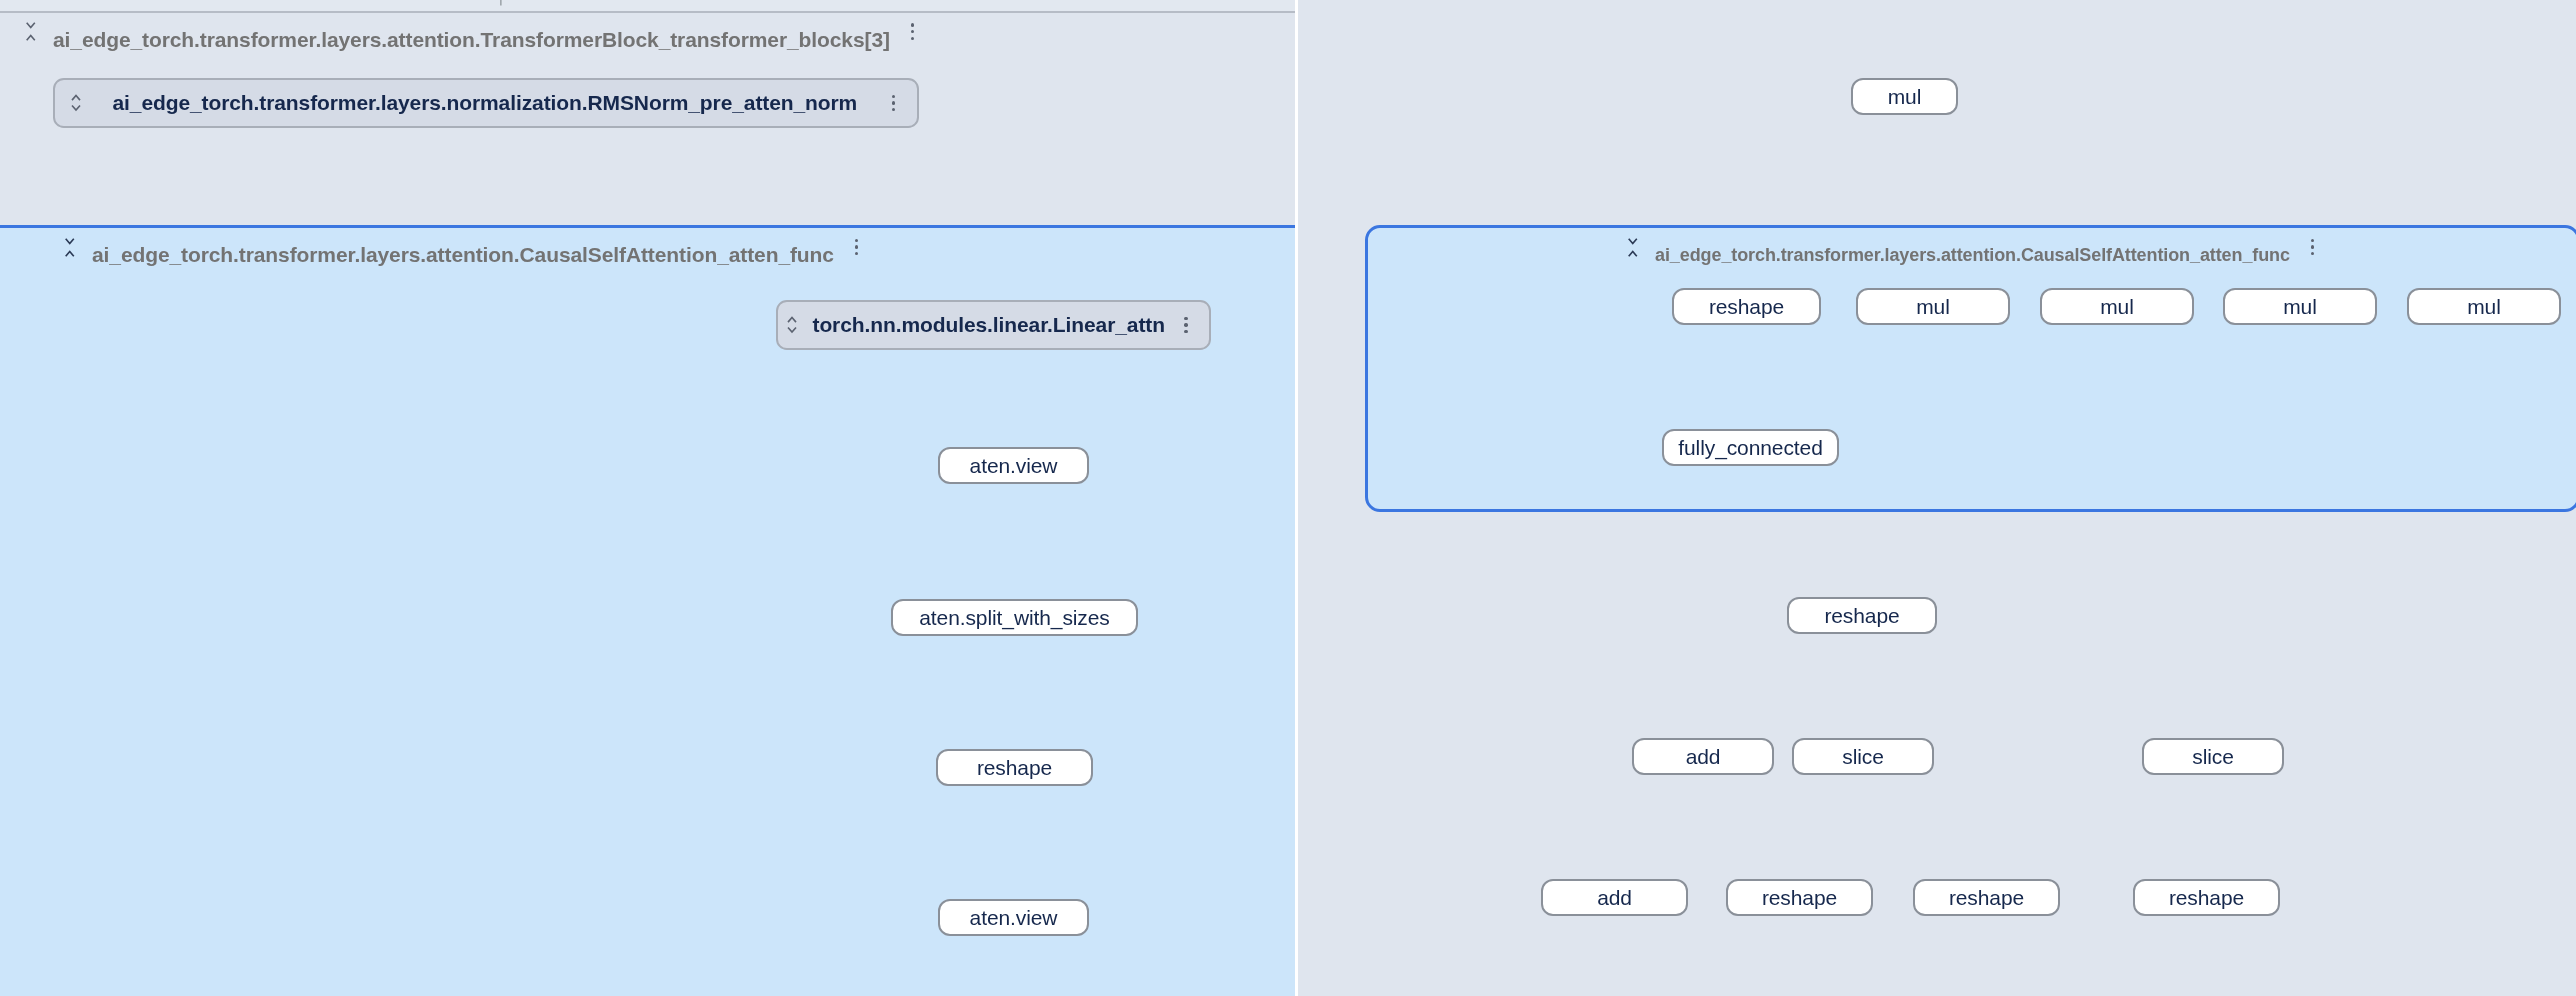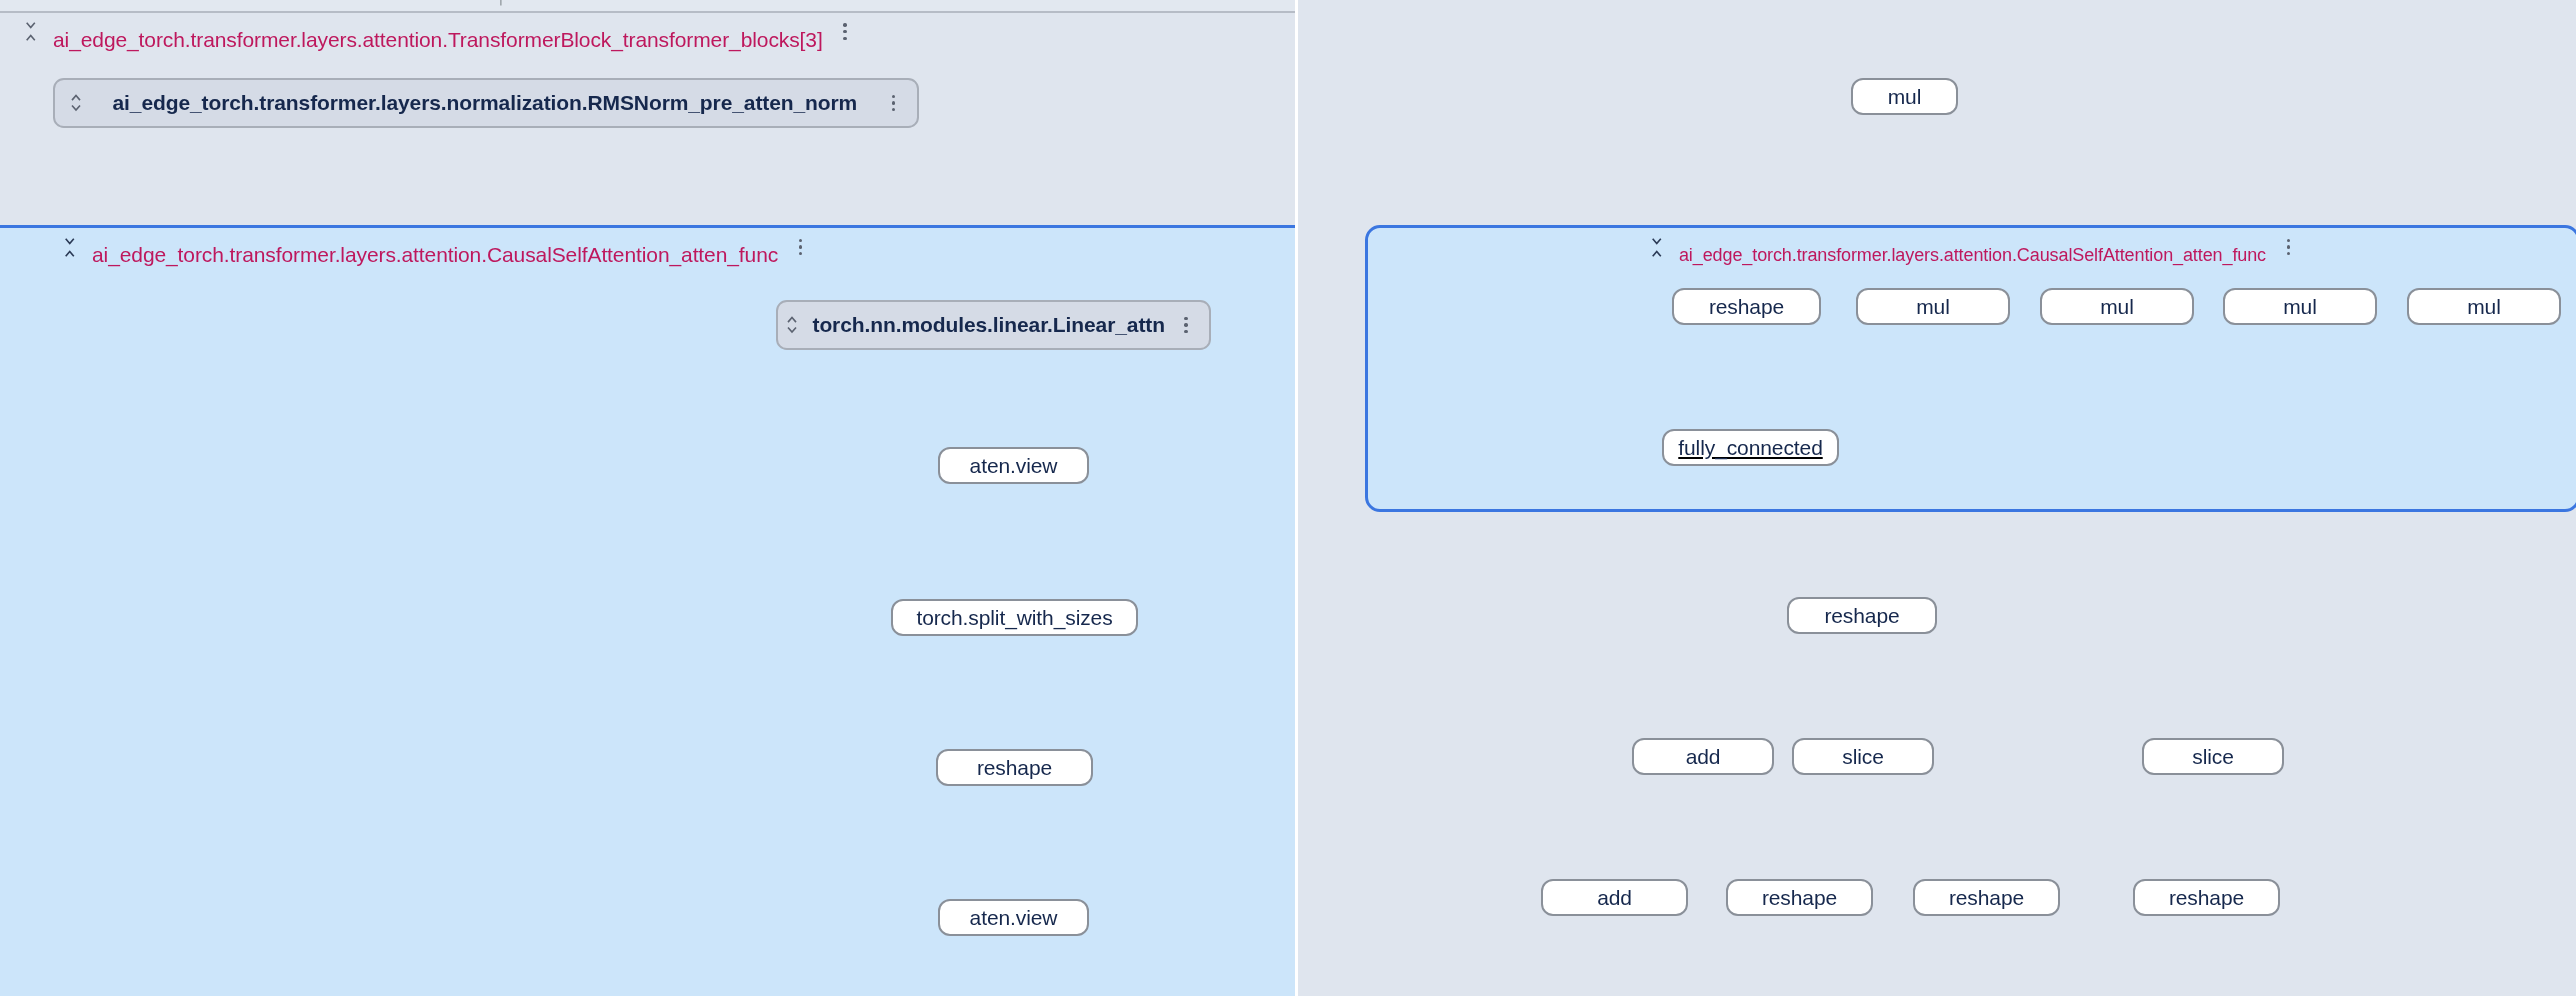--- a/index.html
+++ b/index.html
@@ -93,22 +93,22 @@
     align-items: center;
     gap: 15px;
     padding: 0 23px;
     height: 38px;
     white-space: nowrap;
   }
   .group-header.centered { justify-content: center; }
 
   .group-title {
     font-size: 21px;
-    font-weight: 400;
-    color: #be185d;
+    font-weight: 700;
+    color: #737373;
     letter-spacing: -0.1px;
     margin-top: 16px;
   }
   .group-title.small {
     font-size: 18px;
   }
 
   
   .chev {
     display: inline-flex;
@@ -279,21 +279,21 @@
         <i></i>
           <i></i>
           <i></i>
       </span>
     </div>
 
     <div class="node" style="left:938px; top:447px; width:151px;">
       <span class="label">aten.view</span>
     </div>
     <div class="node" style="left:891px; top:599px; width:247px;">
-      <span class="label">torch.split_with_sizes</span>
+      <span class="label">aten.split_with_sizes</span>
     </div>
     <div class="node" style="left:936px; top:749px; width:157px;">
       <span class="label">reshape</span>
     </div>
     <div class="node" style="left:938px; top:899px; width:151px;">
       <span class="label">aten.view</span>
     </div>
   </div>
 
   <div class="pane" id="pane-right">
@@ -372,21 +372,21 @@
     <div class="node" style="left:743px; top:288px; width:154px;">
       <span class="label">mul</span>
     </div>
     <div class="node" style="left:926px; top:288px; width:154px;">
       <span class="label">mul</span>
     </div>
     <div class="node" style="left:1110px; top:288px; width:154px;">
       <span class="label">mul</span>
     </div>
 
-    <div class="node" style="left:365px; top:429px; width:177px;text-decoration:underline;">
+    <div class="node" style="left:365px; top:429px; width:177px;">
       <span class="label">fully_connected</span>
     </div>
 
     <div class="node" style="left:490px; top:597px; width:150px;">
       <span class="label">reshape</span>
     </div>
 
     <div class="node" style="left:335px; top:738px; width:142px;">
       <span class="label">add</span>
     </div>

